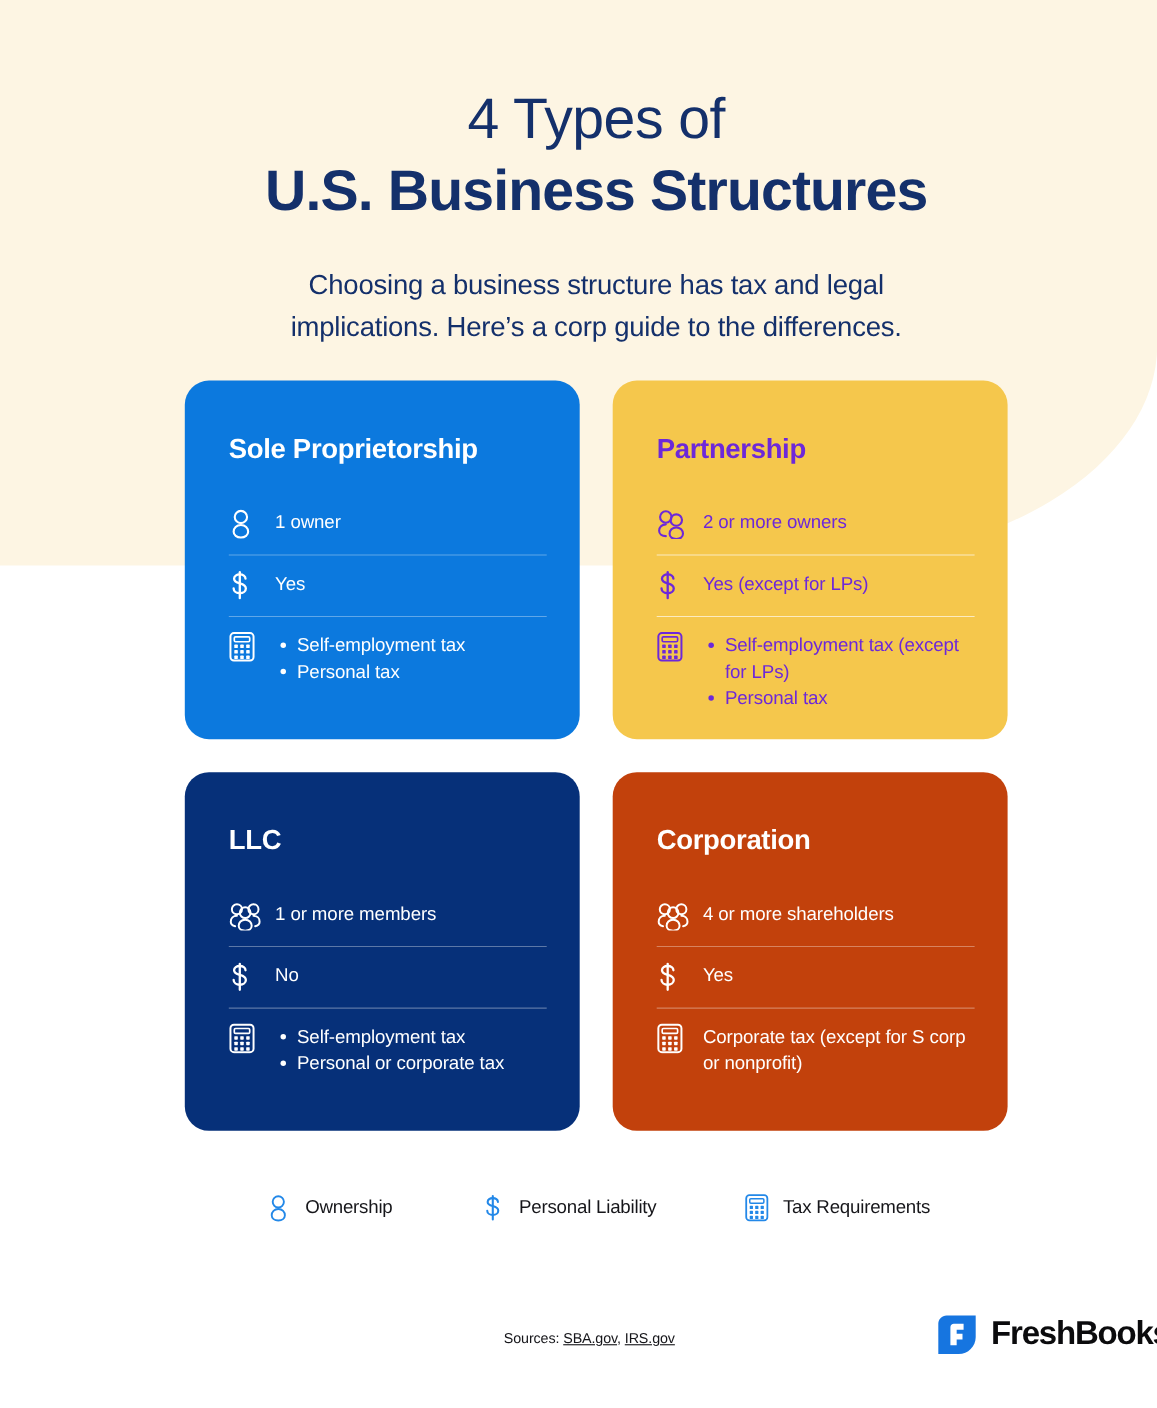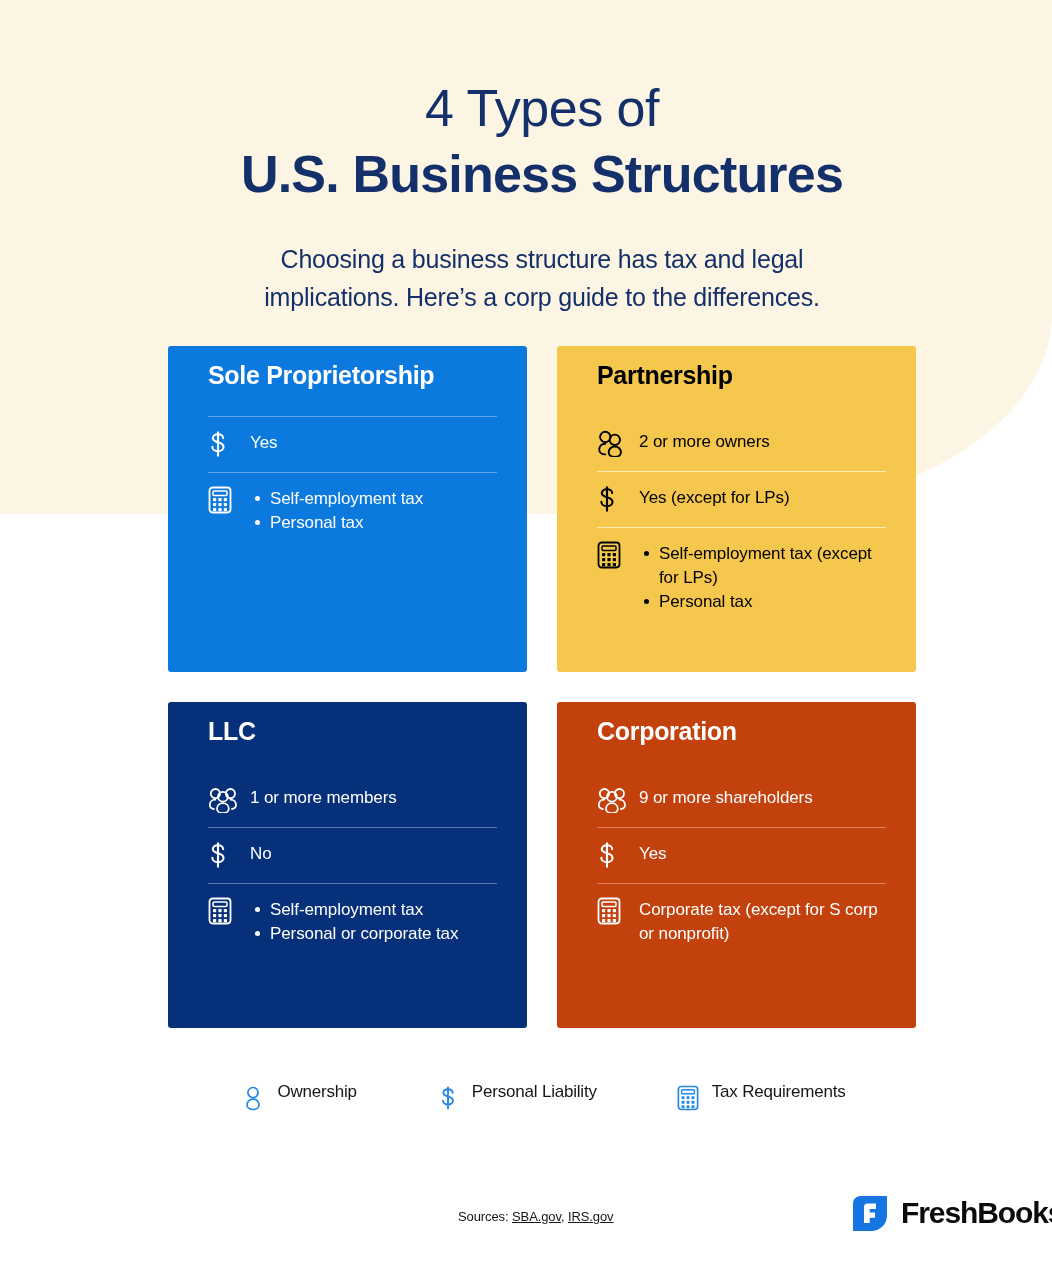--- a/index.html
+++ b/index.html
@@ -32,21 +32,21 @@
     letter-spacing:-0.2px;
   }
   .subtitle div{white-space:nowrap;}
 
   
   .grid{
     position:absolute;left:152px;top:346px;width:748px;
     display:grid;grid-template-columns:359px 359px;grid-column-gap:30px;grid-row-gap:30px;
   }
   .card{
-    border-radius:3px;padding:15px 30px 22px 40px;box-sizing:border-box;
+    border-radius:22px;padding:48px 30px 22px 40px;box-sizing:border-box;
     position:relative;
   }
   .card.top{height:326px;}
   .card.bottom{height:326px;}
   .card-title{
     font-size:25px;font-weight:700;letter-spacing:-0.3px;margin:0 0 26px 0;
   }
   .row{
     display:flex;align-items:flex-start;
     padding:11px 0 13px 0;
@@ -62,31 +62,31 @@
   }
   .row-text ul{margin:0;padding:0 0 0 20px;list-style:none;}
   .row-text li{position:relative;}
   .row-text li:before{
     content:"";position:absolute;left:-15px;top:9px;width:5px;height:5px;
     border-radius:50%;background:currentColor;
   }
 
   
   .c-blue{background:#0C79DE;color:#ffffff;}
-  .c-yellow{background:#F5C74C;color:#000000;}
+  .c-yellow{background:#F5C74C;color:#6d28d9;}
   .c-darkblue{background:#063079;color:#ffffff;}
   .c-navy{background:#c2410c;color:#ffffff;}
   .c-yellow .row.sep{border-top-color:rgba(255,255,255,0.72);}
 
   
   .legend{
     position:absolute;left:0;top:1082px;width:1052px;
     display:flex;justify-content:center;align-items:center;
   }
-  .legend-item{display:flex;align-items:flex-start;margin:0 38px;}
+  .legend-item{display:flex;align-items:center;margin:0 38px;}
   .legend-icon{width:30px;height:32px;display:flex;align-items:center;justify-content:center;margin-right:9px;}
   .legend-label{font-size:17px;color:#16161A;letter-spacing:-0.2px;}
 
   
   .footer{position:absolute;left:0;top:1185px;width:1052px;height:60px;}
   .sources{
     position:absolute;left:442px;top:24px;font-size:13px;color:#16161A;letter-spacing:-0.1px;
   }
   .sources a{color:#16161A;text-decoration:underline;}
   .logo{position:absolute;left:834px;top:8px;display:flex;align-items:center;}
@@ -107,20 +107,29 @@
       <div>Choosing a business structure has tax and legal</div>
       <div>implications. Here’s a corp guide to the differences.</div>
     </div>
   </div>
 
   <div class="grid">
 
     <div class="card top c-blue">
       <div class="card-title">Sole Proprietorship</div>
 
+      <div class="row">
+        <div class="row-icon">
+          <svg width="22" height="27" viewBox="0 0 22 27" fill="none">
+            <circle cx="11" cy="7" r="5.6" stroke="currentColor" stroke-width="1.9"></circle>
+            <path d="M11 14.2c-4 0-6.6 2.9-6.6 6.2 0 3 2.8 5.2 6.6 5.2s6.6-2.2 6.6-5.2c0-3.3-2.6-6.2-6.6-6.2z" stroke="currentColor" stroke-width="1.9" fill="none"></path>
+          </svg>
+        </div>
+        <div class="row-text">1 owner</div>
+      </div>
 
       <div class="row sep">
         <div class="row-icon">
           <svg width="20" height="28" viewBox="0 0 20 28" fill="none">
             <path d="M10 2.2v23.6" stroke="currentColor" stroke-width="2.1" stroke-linecap="round"></path>
             <path d="M15.2 8.1c0-2.4-2.3-3.9-5.2-3.9S4.8 5.7 4.8 8.1c0 2.3 1.8 3.3 5.2 4.2 3.4.9 5.5 2 5.5 4.6 0 2.6-2.4 4.3-5.5 4.3s-5.6-1.7-5.6-4.3" stroke="currentColor" stroke-width="2.1" stroke-linecap="round" stroke-linejoin="round"></path>
           </svg>
         </div>
         <div class="row-text">Yes</div>
       </div>
@@ -259,21 +268,21 @@
         <div class="row-icon">
           <svg width="30" height="27" viewBox="0 0 30 27" fill="none">
             <circle cx="7.4" cy="7.6" r="4.6" stroke="currentColor" stroke-width="1.8"></circle>
             <circle cx="22.4" cy="7.6" r="4.6" stroke="currentColor" stroke-width="1.8"></circle>
             <path d="M7.4 13.6c-3.4 0-5.6 2.4-5.6 5.3 0 2.1 1.6 3.6 4 4.1" stroke="currentColor" stroke-width="1.8" stroke-linecap="round" fill="none"></path>
             <path d="M22.4 13.6c3.4 0 5.6 2.4 5.6 5.3 0 2.1-1.6 3.6-4 4.1" stroke="currentColor" stroke-width="1.8" stroke-linecap="round" fill="none"></path>
             <circle cx="14.9" cy="10.7" r="4.9" stroke="currentColor" stroke-width="1.8"></circle>
             <path d="M14.9 17.1c-3.6 0-5.9 2.6-5.9 5.6 0 2.6 2.5 4.4 5.9 4.4s5.9-1.8 5.9-4.4c0-3-2.3-5.6-5.9-5.6z" stroke="currentColor" stroke-width="1.8" stroke-linejoin="round" fill="none"></path>
           </svg>
         </div>
-        <div class="row-text">9 or more shareholders</div>
+        <div class="row-text">4 or more shareholders</div>
       </div>
 
       <div class="row sep">
         <div class="row-icon">
           <svg width="20" height="28" viewBox="0 0 20 28" fill="none">
             <path d="M10 2.2v23.6" stroke="currentColor" stroke-width="2.1" stroke-linecap="round"></path>
             <path d="M15.2 8.1c0-2.4-2.3-3.9-5.2-3.9S4.8 5.7 4.8 8.1c0 2.3 1.8 3.3 5.2 4.2 3.4.9 5.5 2 5.5 4.6 0 2.6-2.4 4.3-5.5 4.3s-5.6-1.7-5.6-4.3" stroke="currentColor" stroke-width="2.1" stroke-linecap="round" stroke-linejoin="round"></path>
           </svg>
         </div>
         <div class="row-text">Yes</div>

